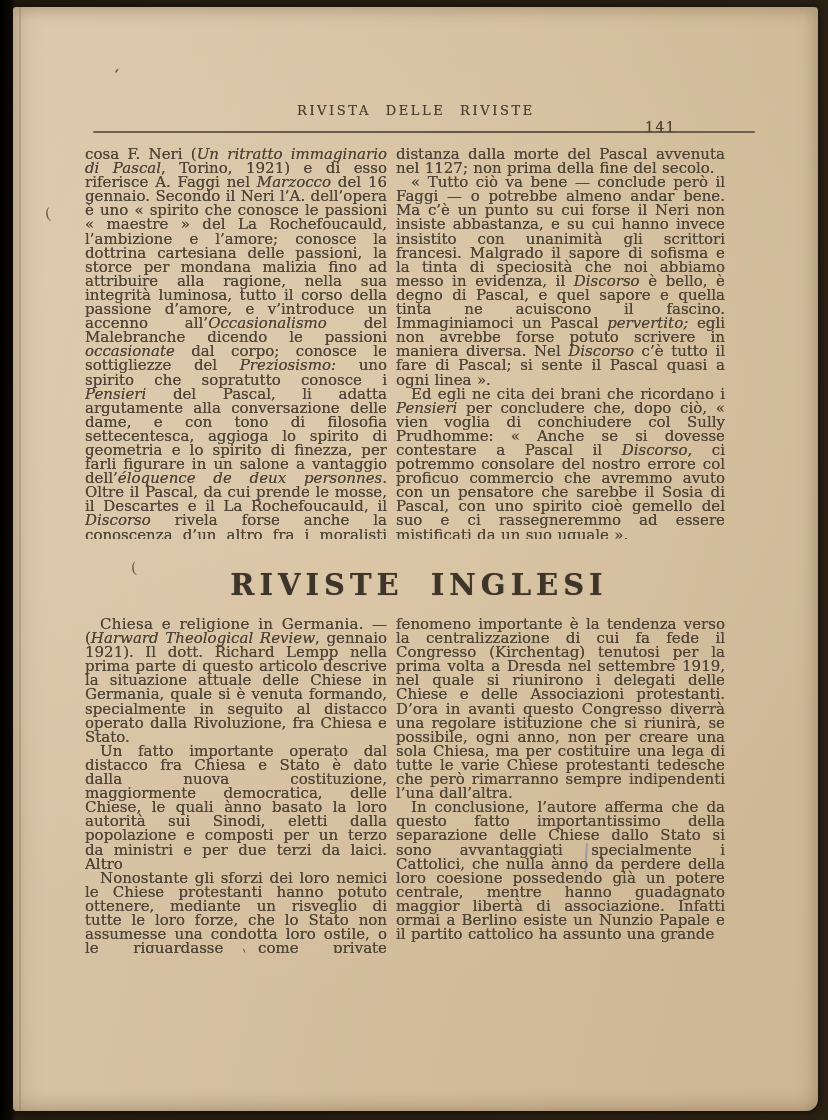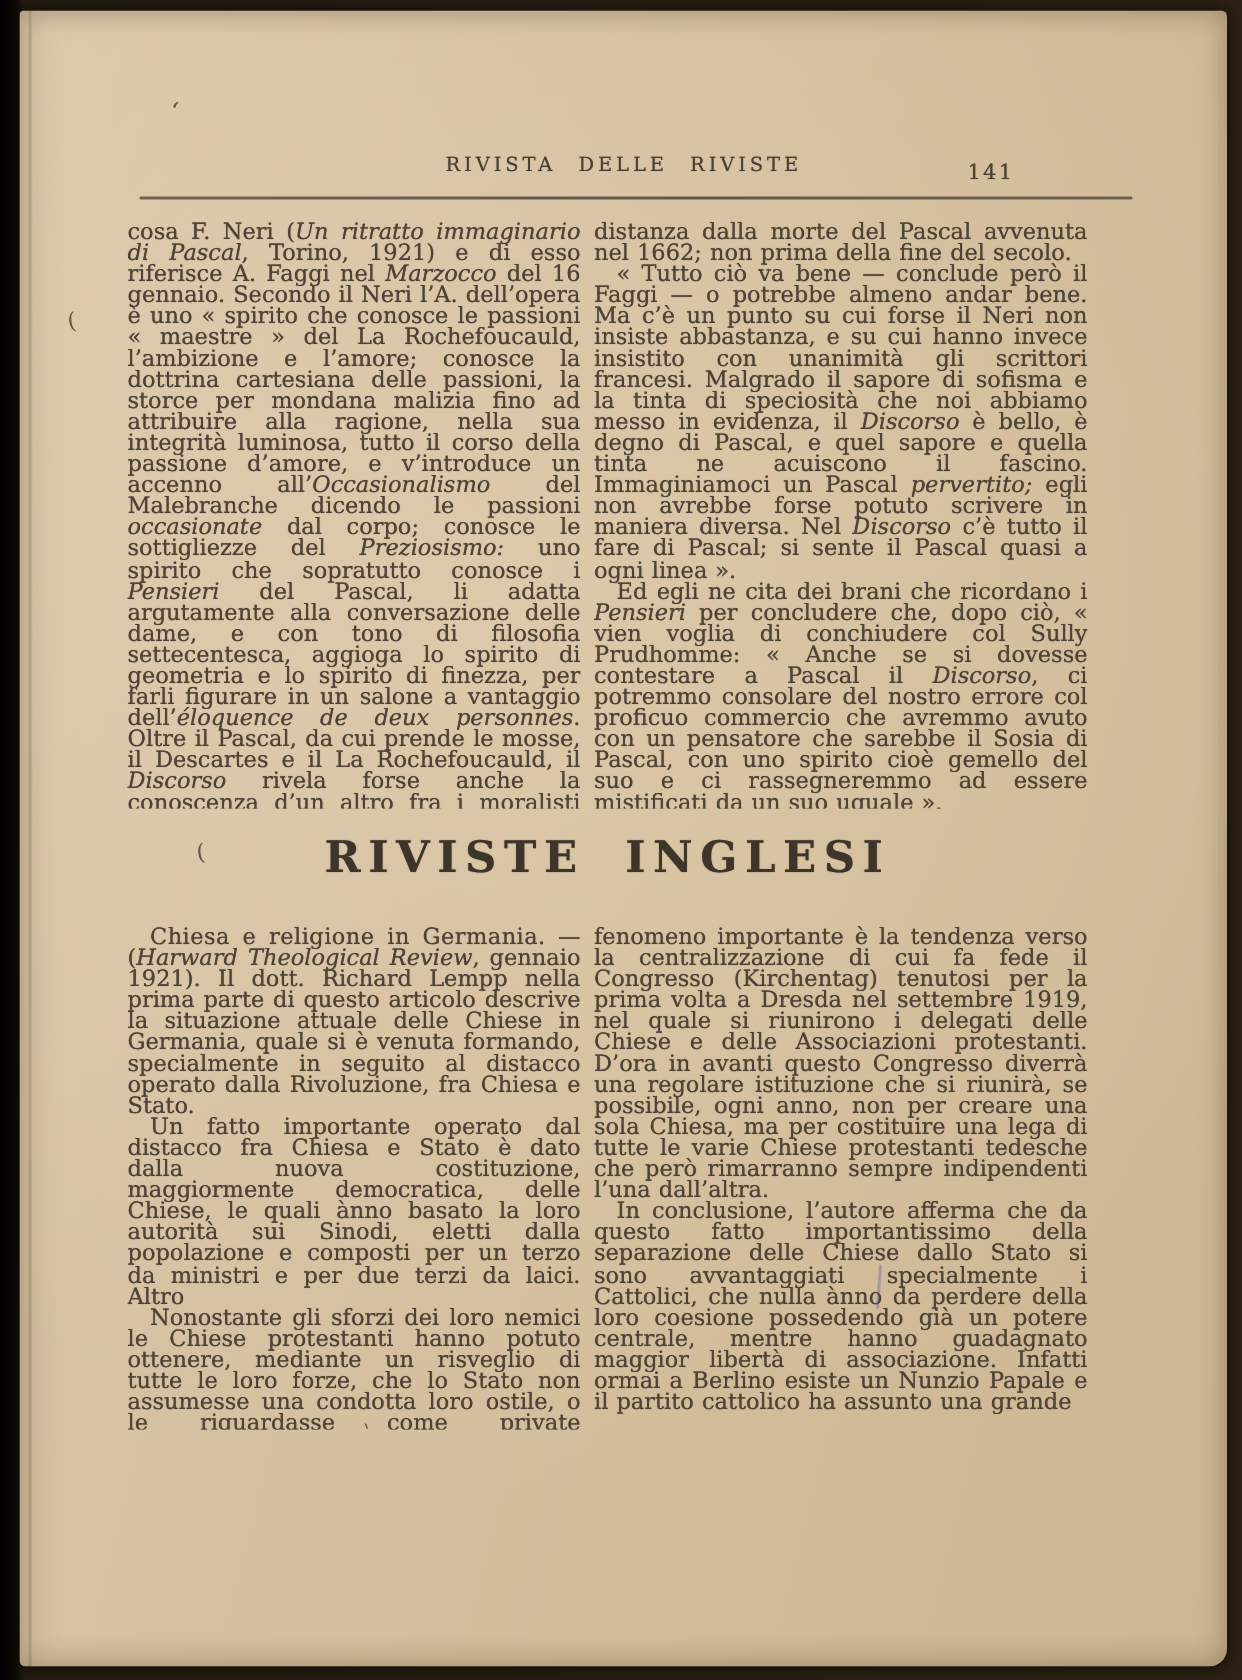--- a/index.html
+++ b/index.html
@@ -32,21 +32,21 @@
     position: absolute; top: 96px; left: 0; width: 100%;
     color: #4a4033;
   }
   .running-head .title {
     position: absolute; left: 284px; top: 0;
     font-size: 13px; letter-spacing: 2.6px; word-spacing: 8px;
     text-shadow: 0 0 0.6px rgba(74,64,51,0.7);
     white-space: nowrap;
   }
   .running-head .pageno {
-    position: absolute; left: 632px; top: 4px;
+    position: absolute; left: 632px; top: 16px;
     font-size: 14px; letter-spacing: 1.5px;
     text-shadow: 0 0 0.6px rgba(74,64,51,0.7);
   }
   .head-rule {
     position: absolute; top: 124px; left: 80px; width: 662px; height: 2px;
     background: linear-gradient(90deg, #5d5143, #4f4437 55%, #5d5143);
     opacity: 0.85; border-radius: 1px;
   }
   .cols {
     position: absolute; left: 72px; width: 640px;
@@ -63,21 +63,21 @@
     overflow: hidden;
   }
   .col.left  { width: 302px; flex: 0 0 302px; }
   .col.right { width: 329px; flex: 0 0 329px; }
   .col p.para { margin: 0; }
   .col p.indent { text-indent: 15px; }
   .it { font-style: italic; }
   .bd { font-weight: normal; letter-spacing: 0.3px; }
   .section-heading {
     position: absolute; top: 547px; left: 72px; width: 640px;
-    margin: 0; text-align: center;
+    margin: 14px; text-align: center;
     font-size: 29px; font-weight: 700;
     letter-spacing: 5px; word-spacing: 12px;
     color: #3e352a;
     text-shadow: 0 0 0.8px rgba(62,53,42,0.6);
     white-space: nowrap;
   }
   .mark {
     position: absolute; color: rgba(60,50,38,0.75);
     font-family: "DejaVu Serif", serif; pointer-events: none;
   }
@@ -99,21 +99,21 @@
     <span class="pageno">141</span>
   </div>
 
   <div class="head-rule"></div>
 
   <div class="cols top">
     <div class="col left">
         <p class="para"><span>cosa F. Neri (</span><span class="it">Un ritratto immaginario di Pascal</span><span>, Torino, 1921) e di esso riferisce A. Faggi nel </span><span class="it">Marzocco</span><span> del 16 gennaio. Secondo il Neri l’A. dell’opera è uno « spirito che conosce le passioni « maestre » del La Rochefoucauld, l’ambizione e l’amore; conosce la dottrina cartesiana delle passioni, la storce per mondana malizia fino ad attribuire alla ragione, nella sua integrità luminosa, tutto il corso della passione d’amore, e v’introduce un accenno all’</span><span class="it">Occasionalismo</span><span> del Malebranche dicendo le passioni </span><span class="it">occasionate</span><span> dal corpo; conosce le sottigliezze del </span><span class="it">Preziosismo:</span><span> uno spirito che sopratutto conosce i </span><span class="it">Pensieri</span><span> del Pascal, li adatta argutamente alla conversazione delle dame, e con tono di filosofia settecentesca, aggioga lo spirito di geometria e lo spirito di finezza, per farli figurare in un salone a vantaggio dell’</span><span class="it">éloquence de deux personnes</span><span>. Oltre il Pascal, da cui prende le mosse, il Descartes e il La Rochefoucauld, il </span><span class="it">Discorso</span><span> rivela forse anche la conoscenza d’un altro fra i moralisti più noti del tempo, il La Bruyère; quanto alla sua composizione il Neri la colloca a una discreta</span></p>
       </div>
     <div class="col right">
-        <p class="para"><span>distanza dalla morte del Pascal avvenuta nel 1662; non prima della fine del secolo.</span></p>
+        <p class="para"><span>distanza dalla morte del Pascal avvenuta nel 1127; non prima della fine del secolo.</span></p>
         <p class="para indent"><span>« Tutto ciò va bene — conclude però il Faggi — o potrebbe almeno andar bene. Ma c’è un punto su cui forse il Neri non insiste abbastanza, e su cui hanno invece insistito con unanimità gli scrittori francesi. Malgrado il sapore di sofisma e la tinta di speciosità che noi abbiamo messo in evidenza, il </span><span class="it">Discorso</span><span> è bello, è degno di Pascal, e quel sapore e quella tinta ne acuiscono il fascino. Immaginiamoci un Pascal </span><span class="it">pervertito;</span><span> egli non avrebbe forse potuto scrivere in maniera diversa. Nel </span><span class="it">Discorso</span><span> c’è tutto il fare di Pascal; si sente il Pascal quasi a ogni linea ».</span></p>
         <p class="para indent"><span>Ed egli ne cita dei brani che ricordano i </span><span class="it">Pensieri</span><span> per concludere che, dopo ciò, « vien voglia di conchiudere col Sully Prudhomme: « Anche se si dovesse contestare a Pascal il </span><span class="it">Discorso</span><span>, ci potremmo consolare del nostro errore col proficuo commercio che avremmo avuto con un pensatore che sarebbe il Sosia di Pascal, con uno spirito cioè gemello del suo e ci rassegneremmo ad essere mistificati da un suo uguale ».</span></p>
       </div>
   </div>
 
   <h1 class="section-heading">RIVISTE INGLESI</h1>
 
   <div class="cols bottom">
     <div class="col left">
         <p class="para indent"><span class="bd">Chiesa e religione in Germania.</span><span> — (</span><span class="it">Harward Theological Review</span><span>, gennaio 1921). Il dott. Richard Lempp nella prima parte di questo articolo descrive la situazione attuale delle Chiese in Germania, quale si è venuta formando, specialmente in seguito al distacco operato dalla Rivoluzione, fra Chiesa e Stato.</span></p>

